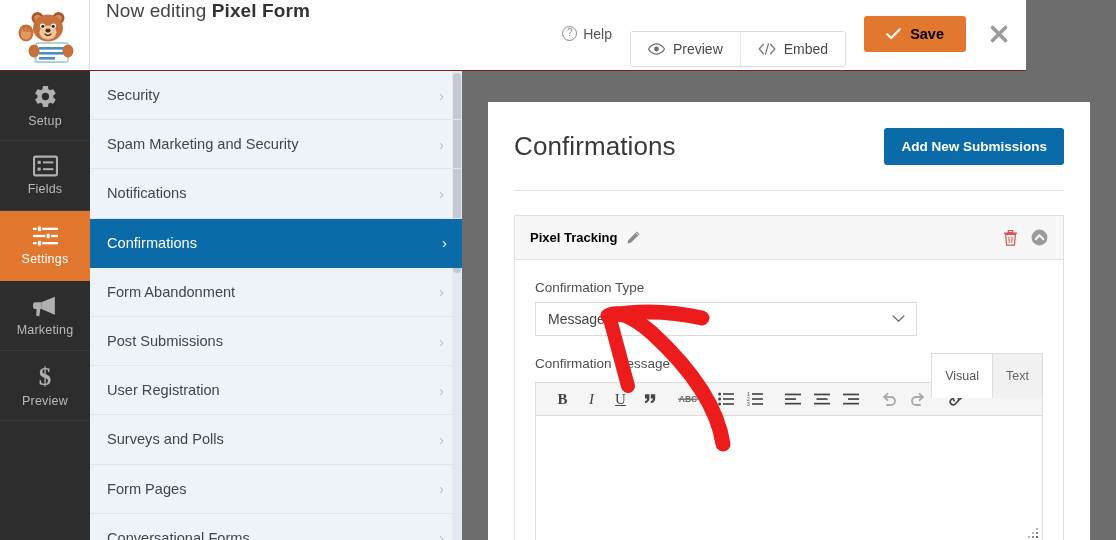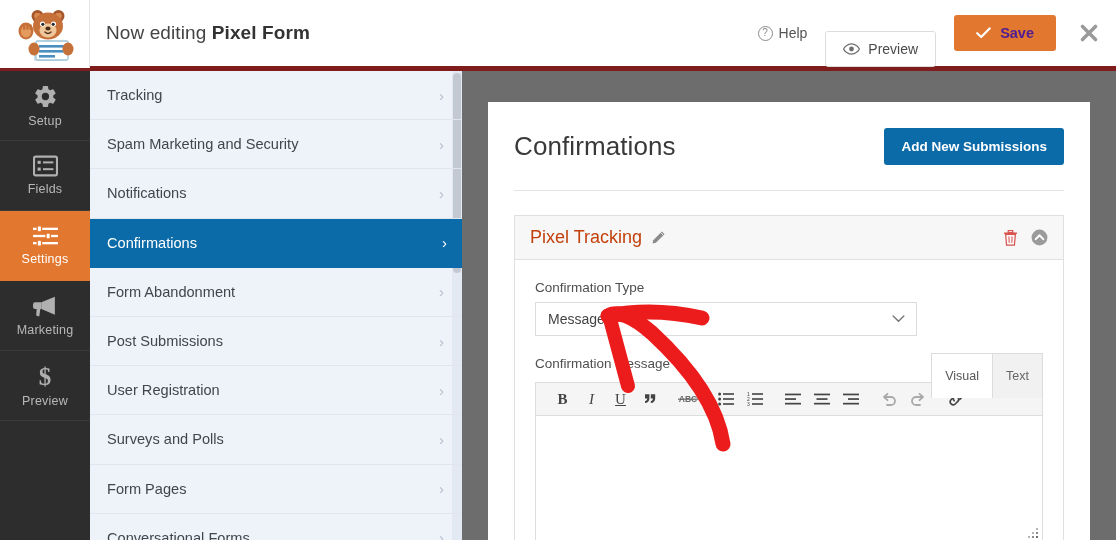--- a/index.html
+++ b/index.html
@@ -6,23 +6,23 @@
   html, body {
     width: 1116px; height: 540px;
     overflow: hidden;
     font-family: "Liberation Sans", sans-serif;
     background: #6d6d6d;
   }
   #app { position: relative; width: 1116px; height: 540px; }
 
   
   .topbar {
-    position: absolute; left: 0; top: 0; width: 1116px; height: 71px;
-    background: #ffffff; border-bottom: 5px solid #7f1d1d;
-    display: flex; align-items: center;
+    position: absolute; left: 0; top: 0; width: 1026px; height: 71px;
+    background: #ffffff; border-bottom: 1px solid #7f1d1d;
+    display: flex; align-items: flex-start;
   }
   .logo-box {
     width: 90px; height: 70px; flex: 0 0 90px;
     display: flex; align-items: center; justify-content: center;
     border-right: 1px solid #e4e4e4; background: #fff;
   }
   .bear { width: 62px; height: 56px; display: block; }
   .editing-title {
     margin-left: 16px; font-size: 19px; color: #444444; font-weight: 400;
     letter-spacing: .1px; white-space: nowrap;
@@ -46,21 +46,21 @@
   .pe-group { display: flex; border: 1px solid #dcdcdc; border-radius: 3px; overflow: hidden; background: #fff; margin-top: 31px; }
   .pe-btn {
     display: flex; align-items: center; gap: 8px;
     padding: 9px 17px; font-size: 14px; color: #4a4a4a; cursor: pointer;
     background: #fff; border: none; font-family: "Liberation Sans", sans-serif;
   }
   .pe-btn + .pe-btn { border-left: 1px solid #e3e3e3; }
   .pe-btn svg { display: block; }
   .save-btn {
     display: flex; align-items: center; gap: 9px;
-    background: #e27730; color: #4c1d95; font-size: 14.5px; font-weight: 700;
+    background: #e27730; color: #000000; font-size: 14.5px; font-weight: 700;
     padding: 10px 22px; border-radius: 3px; margin-left: 18px; cursor: pointer;
     border: none; font-family: "Liberation Sans", sans-serif;
   }
   .close-x {
     margin-left: 20px; width: 26px; height: 26px; cursor: pointer;
     display: flex; align-items: center; justify-content: center;
   }
 
   
   .rail {
@@ -119,21 +119,21 @@
     font-size: 13.5px; font-weight: 700; padding: 11px 17px; border-radius: 3px;
     cursor: pointer; border: none; font-family: "Liberation Sans", sans-serif;
   }
   .divider { height: 1px; background: #e4e4e4; margin: 25px 0 24px 0; }
 
   .conf-block { border: 1px solid #e0e0e0; }
   .conf-head {
     background: #f7f7f7; border-bottom: 1px solid #e0e0e0;
     height: 44px; display: flex; align-items: center; padding: 0 15px;
   }
-  .conf-name { font-size: 18px; font-weight: 400; color: #c2410c; }
+  .conf-name { font-size: 13px; font-weight: 700; color: #000000; }
   .pencil { margin-left: 9px; cursor: pointer; display: block; }
   .conf-actions { margin-left: auto; display: flex; align-items: center; gap: 13px; }
   .trash { cursor: pointer; display: block; }
   .collapse { cursor: pointer; display: block; }
 
   .conf-body { padding: 20px 20px 0 20px; }
   .fld-label { font-size: 13.5px; color: #4f4f4f; margin-bottom: 7px; }
   .select-wrap {
     position: relative; width: 382px; height: 34px;
     border: 1px solid #dcdcdc; background: #fff; border-radius: 0;
@@ -224,20 +224,28 @@
         <span>Help</span>
       </button>
 
       <div class="pe-group">
         <button class="pe-btn">
           <svg width="17" height="12" viewBox="0 0 17 12">
             <path d="M8.5 0.8C4.5 0.8 1.4 4 0.6 6c0.8 2 3.9 5.2 7.9 5.2S15.6 8 16.4 6C15.6 4 12.5 0.8 8.5 0.8z" fill="none" stroke="#6f6f6f" stroke-width="1.2"></path>
             <circle cx="8.5" cy="6" r="2.4" fill="#6f6f6f"></circle>
           </svg>
           <span>Preview</span>
+        </button>
+        <button class="pe-btn">
+          <svg width="18" height="12" viewBox="0 0 18 12">
+            <path d="M5.4 1.3 L1.2 6 L5.4 10.7" fill="none" stroke="#7a7a7a" stroke-width="1.3" stroke-linecap="round" stroke-linejoin="round"></path>
+            <path d="M12.6 1.3 L16.8 6 L12.6 10.7" fill="none" stroke="#7a7a7a" stroke-width="1.3" stroke-linecap="round" stroke-linejoin="round"></path>
+            <path d="M10.4 0.8 L7.6 11.2" fill="none" stroke="#7a7a7a" stroke-width="1.3" stroke-linecap="round"></path>
+          </svg>
+          <span>Embed</span>
         </button>
       </div>
 
       <button class="save-btn">
         <svg width="15" height="12" viewBox="0 0 15 12">
           <path d="M1.2 6.2 L5.2 10 L13.6 1.4" fill="none" stroke="#ffffff" stroke-width="2.2" stroke-linecap="round" stroke-linejoin="round"></path>
         </svg>
         <span>Save</span>
       </button>
 
@@ -297,21 +305,21 @@
       <span class="lbl">Preview</span>
     </div>
   </div>
 
   <div class="panel">
     <div class="panel-scroll-track">
       <div class="panel-scroll-thumb"></div>
     </div>
     <div class="panel-list">
       <div class="panel-item">
-        <span>Tracking</span>
+        <span>Security</span>
         <span class="chev">›</span>
       </div>
       <div class="panel-item">
         <span>Spam Marketing and Security</span>
         <span class="chev">›</span>
       </div>
       <div class="panel-item">
         <span>Notifications</span>
         <span class="chev">›</span>
       </div>

